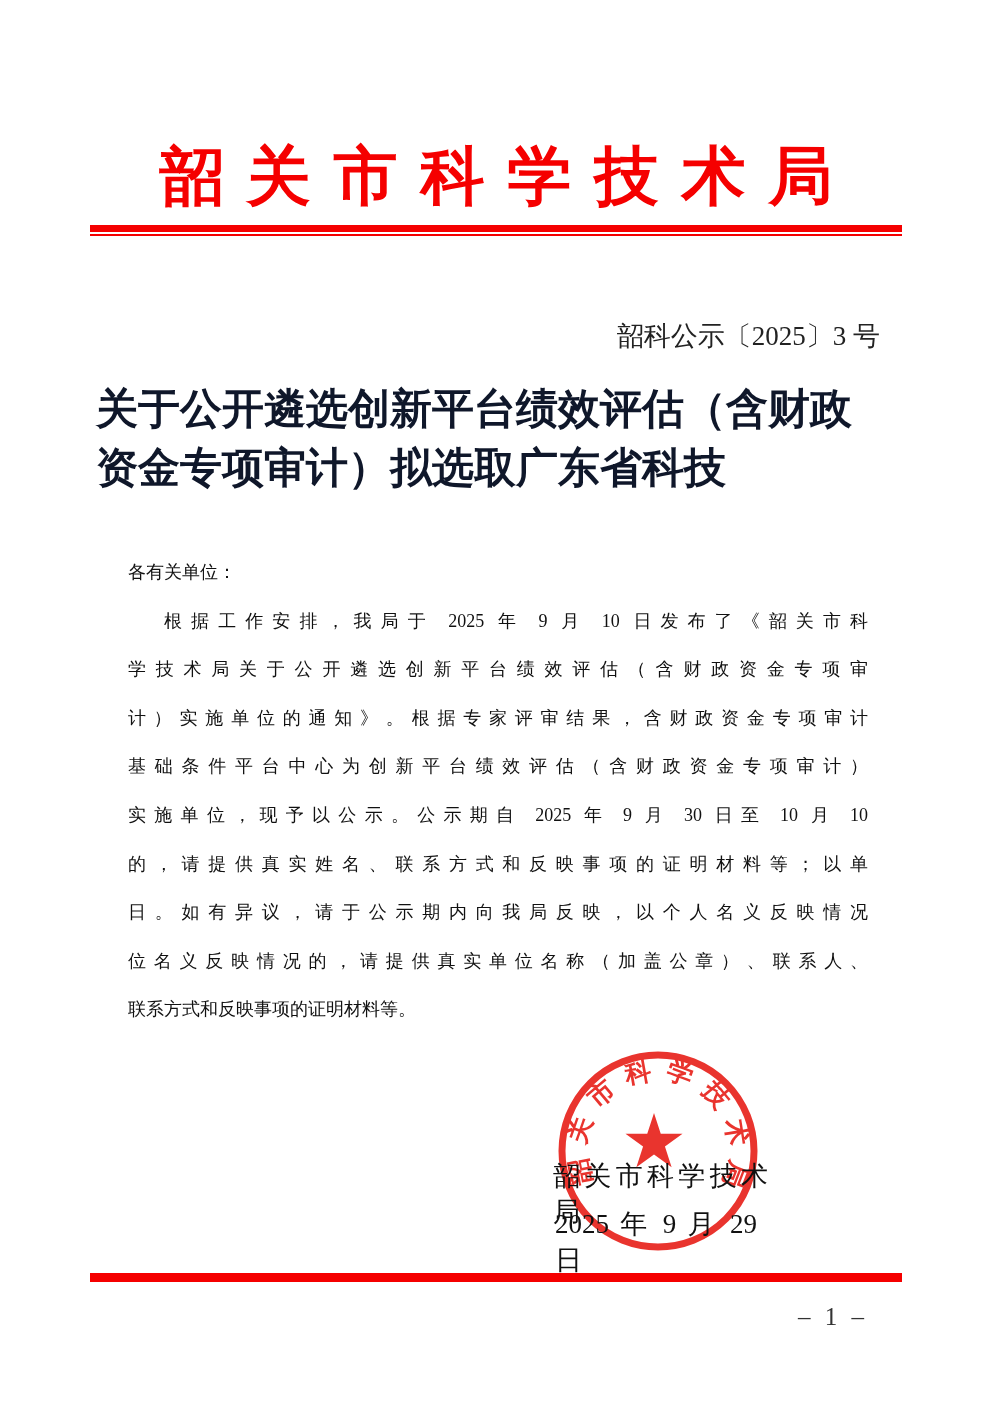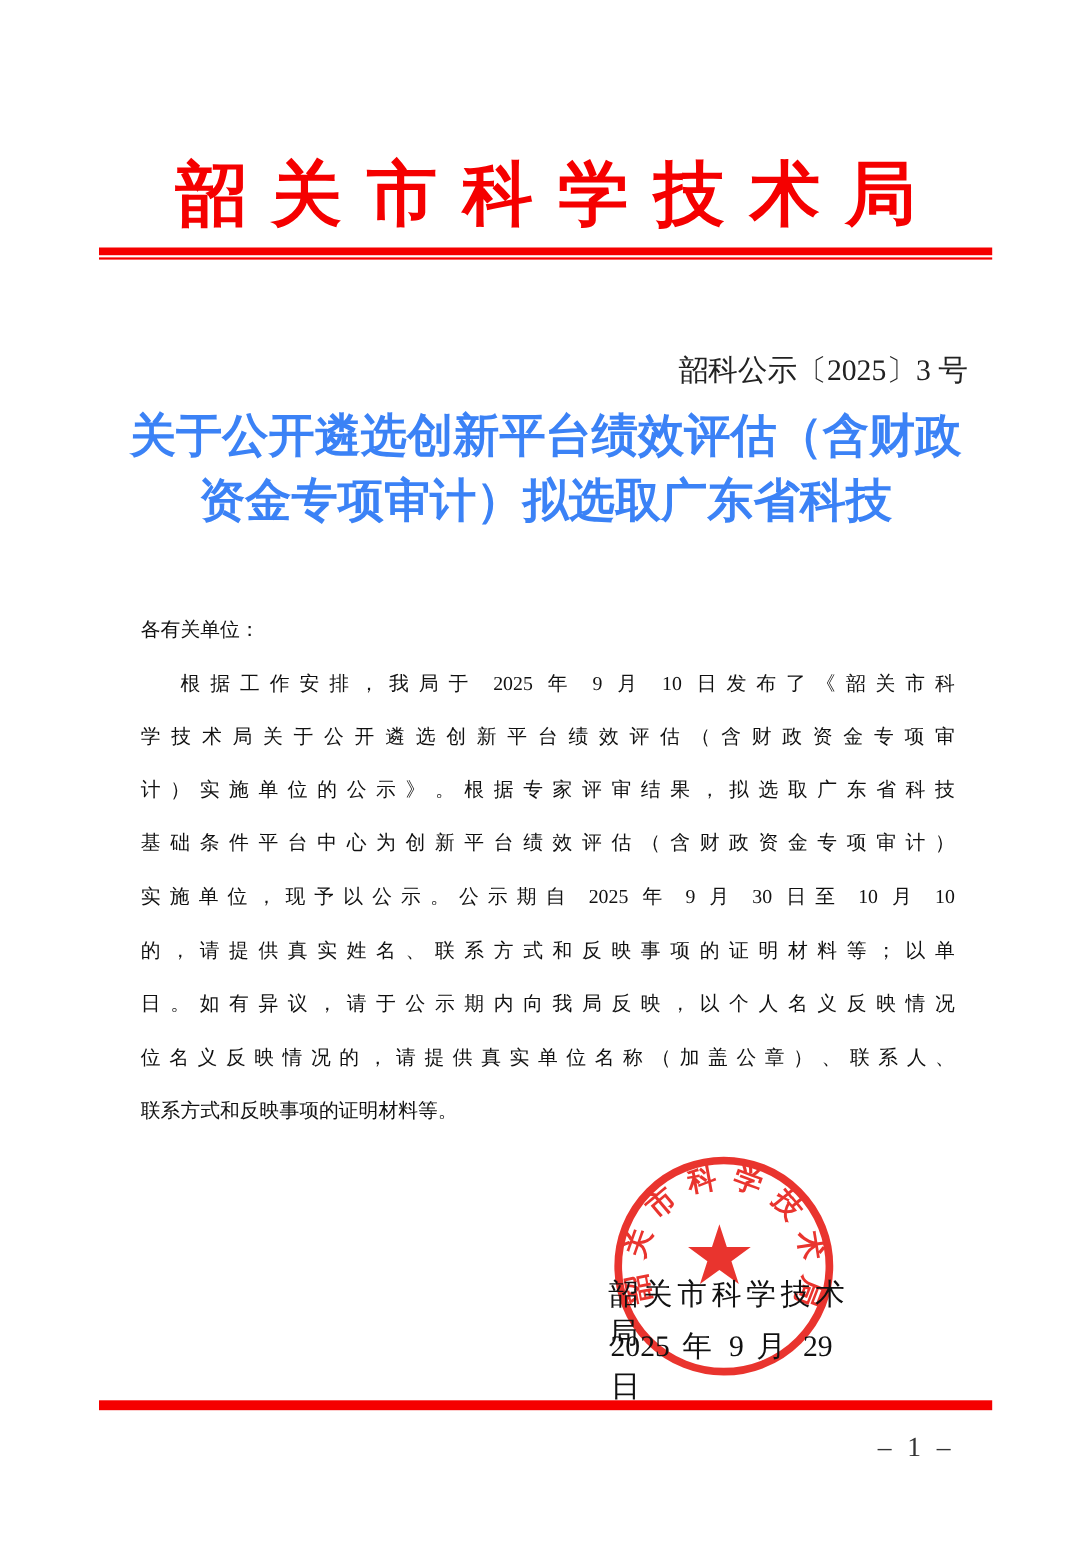--- a/index.html
+++ b/index.html
@@ -37,26 +37,25 @@
     position:absolute;left:0;top:278px;width:880px;
     text-align:right;
     font-size:27px;
     color:#222;
     white-space:nowrap;
     margin-top:40px;
   }
 
   
   .doc-title{
-    position:absolute;left:96px;top:368px;width:800px;
-    text-align:center;
+    position:absolute;left:96px;top:380px;width:800px;
     font-weight:700;
     font-size:42px;
     line-height:59px;
-    color:#3b82f6;
+    color:#0f172a;
   }
 
   
   .body-text{
     position:absolute;left:128px;top:548px;width:740px;
     font-size:18px;
     line-height:48.6px;
     color:#111;
   }
   .body-text .line{height:48.6px;}
@@ -107,21 +106,21 @@
 
   <div class="doc-title">
     <div>关于公开遴选创新平台绩效评估（含财政</div>
     <div>资金专项审计）拟选取广东省科技</div>
   </div>
 
   <div class="body-text">
     <div class="line">各有关单位：</div>
     <div class="line just indent">根据工作安排，我局于 2025 年 9 月 10 日发布了《韶关市科</div>
     <div class="line just">学技术局关于公开遴选创新平台绩效评估（含财政资金专项审</div>
-    <div class="line just">计）实施单位的公示》。根据专家评审结果，拟选取广东省科技</div>
+    <div class="line just">计）实施单位的通知》。根据专家评审结果，含财政资金专项审计</div>
     <div class="line just">基础条件平台中心为创新平台绩效评估（含财政资金专项审计）</div>
     <div class="line just">实施单位，现予以公示。公示期自 2025 年 9 月 30 日至 10 月 10</div>
     <div class="line just">的，请提供真实姓名、联系方式和反映事项的证明材料等；以单</div>
     <div class="line just">日。如有异议，请于公示期内向我局反映，以个人名义反映情况</div>
     <div class="line just">位名义反映情况的，请提供真实单位名称（加盖公章）、联系人、</div>
     <div class="line">联系方式和反映事项的证明材料等。</div>
   </div>
 
   <svg class="seal" viewBox="0 0 220 220" aria-hidden="true">
     <defs>

